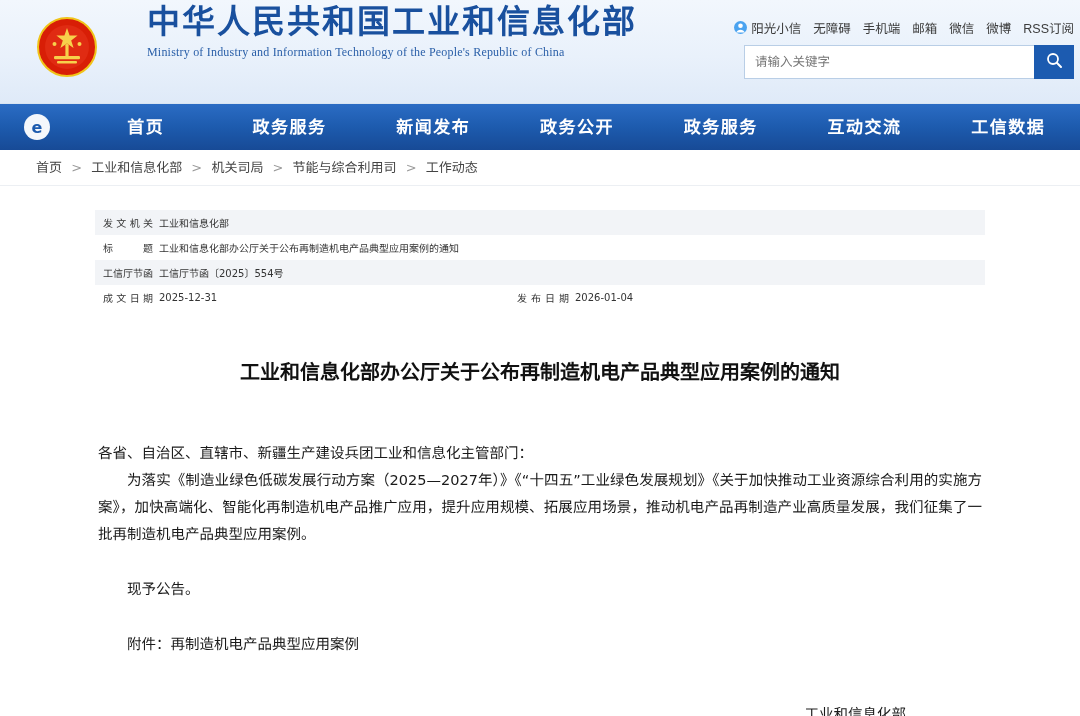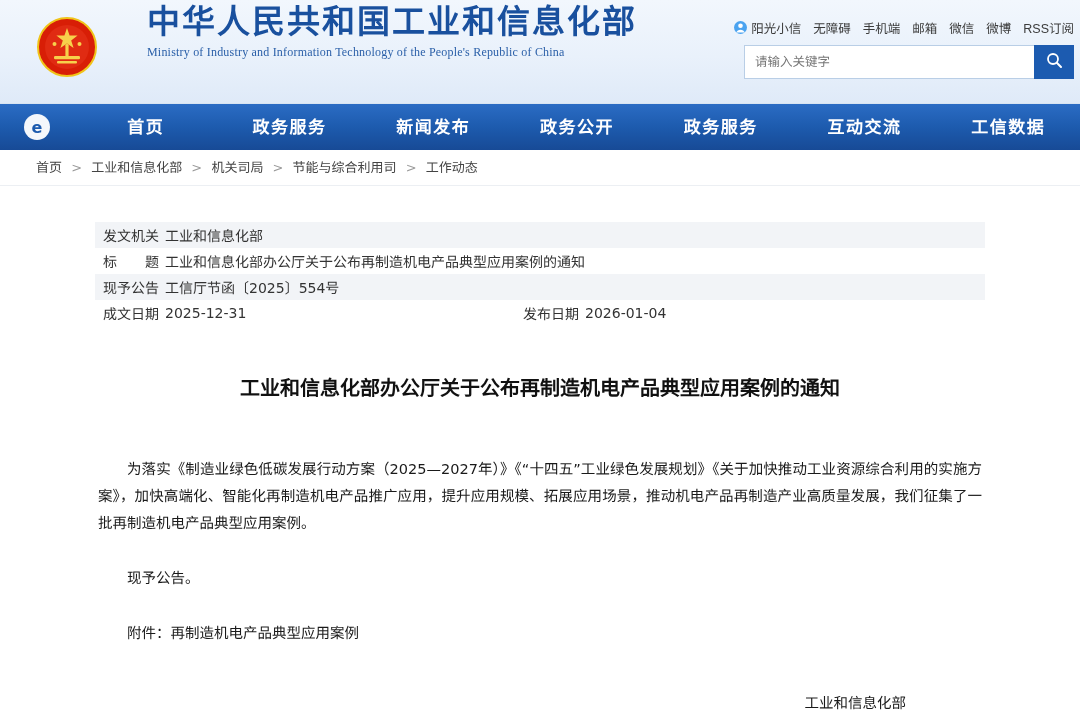--- a/index.html
+++ b/index.html
@@ -162,23 +162,23 @@
   .breadcrumb .sep { color: #9a9a9a; margin: 0 5px; }
   .breadcrumb a { color: #444; text-decoration: none; }
 
   
   .doc-wrap {
     width: 1080px;
     padding: 24px 0 0 0;
   }
   .meta-table {
     width: 890px;
-    margin: 12px auto;
+    margin: 0 auto;
     border-collapse: collapse;
-    font-size: 14px;
+    font-size: 10px;
     color: #333;
     font-family: "DejaVu Sans", "Liberation Sans", sans-serif;
   }
   .meta-table tr { height: 25px; }
   .meta-table tr.shade td { background: #f2f4f7; }
   .meta-table td {
     padding: 3px 0 3px 0;
     vertical-align: middle;
   }
   .meta-label {
@@ -325,35 +325,36 @@
     <tbody>
       <tr class="shade">
         <td class="meta-label">发文机关</td>
         <td class="meta-value" colspan="3">工业和信息化部</td>
       </tr>
       <tr>
         <td class="meta-label">标　　题</td>
         <td class="meta-value" colspan="3">工业和信息化部办公厅关于公布再制造机电产品典型应用案例的通知</td>
       </tr>
       <tr class="shade">
-        <td class="meta-label">现予公告</td>
+        <td class="meta-label">工信厅节函</td>
         <td class="meta-value" colspan="3">工信厅节函〔2025〕554号</td>
       </tr>
       <tr>
         <td class="meta-label">成文日期</td>
         <td class="meta-value half">2025-12-31</td>
         <td class="meta-label wide">发布日期</td>
         <td class="meta-value">2026-01-04</td>
       </tr>
     </tbody>
   </table>
 
   <div class="doc-title">工业和信息化部办公厅关于公布再制造机电产品典型应用案例的通知</div>
 
   <div class="doc-body">
+    <p>各省、自治区、直辖市、新疆生产建设兵团工业和信息化主管部门：</p>
     <p class="indent">为落实《制造业绿色低碳发展行动方案（2025—2027年）》《“十四五”工业绿色发展规划》《关于加快推动工业资源综合利用的实施方案》，加快高端化、智能化再制造机电产品推广应用，提升应用规模、拓展应用场景，推动机电产品再制造产业高质量发展，我们征集了一批再制造机电产品典型应用案例。</p>
     <p class="indent gap">现予公告。</p>
     <p class="indent gap">附件：再制造机电产品典型应用案例</p>
   </div>
 
   <div class="signature">
     <div>工业和信息化部</div>
 
   </div>
 

